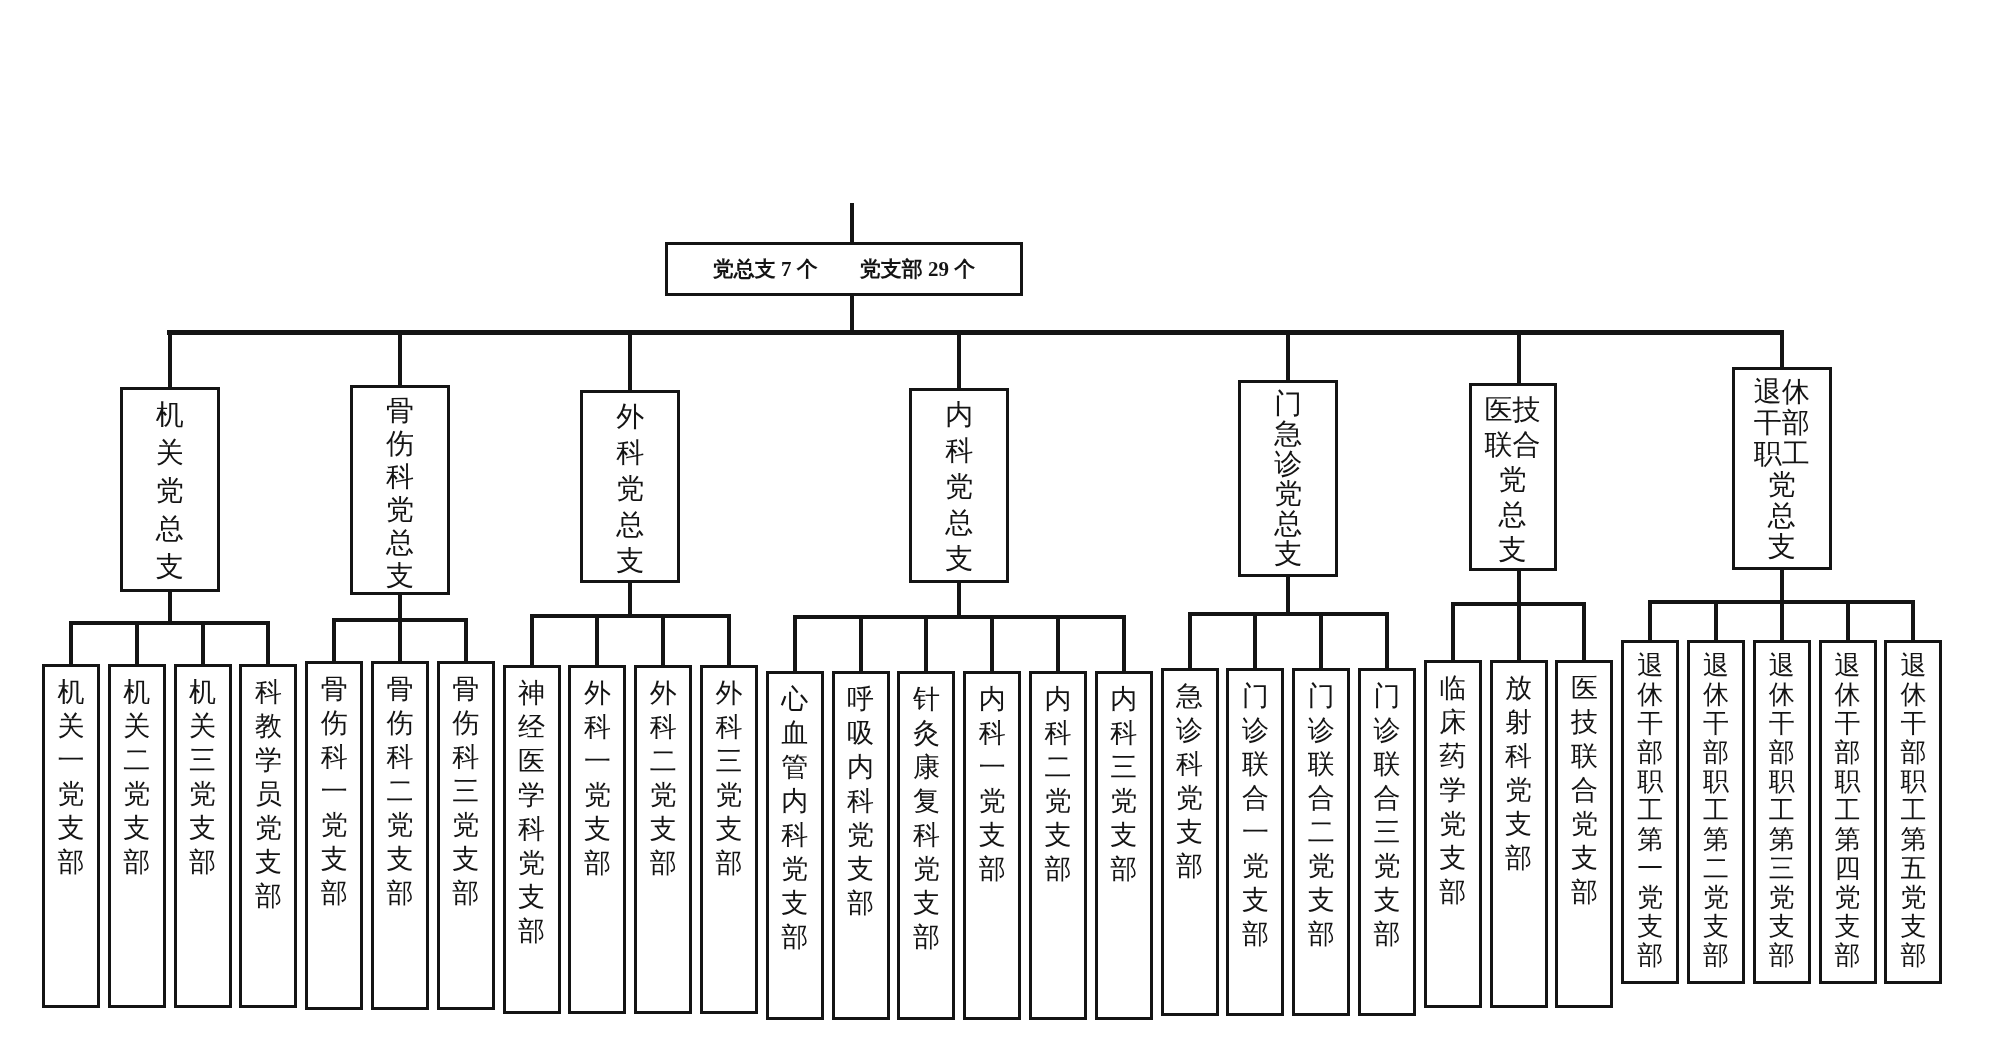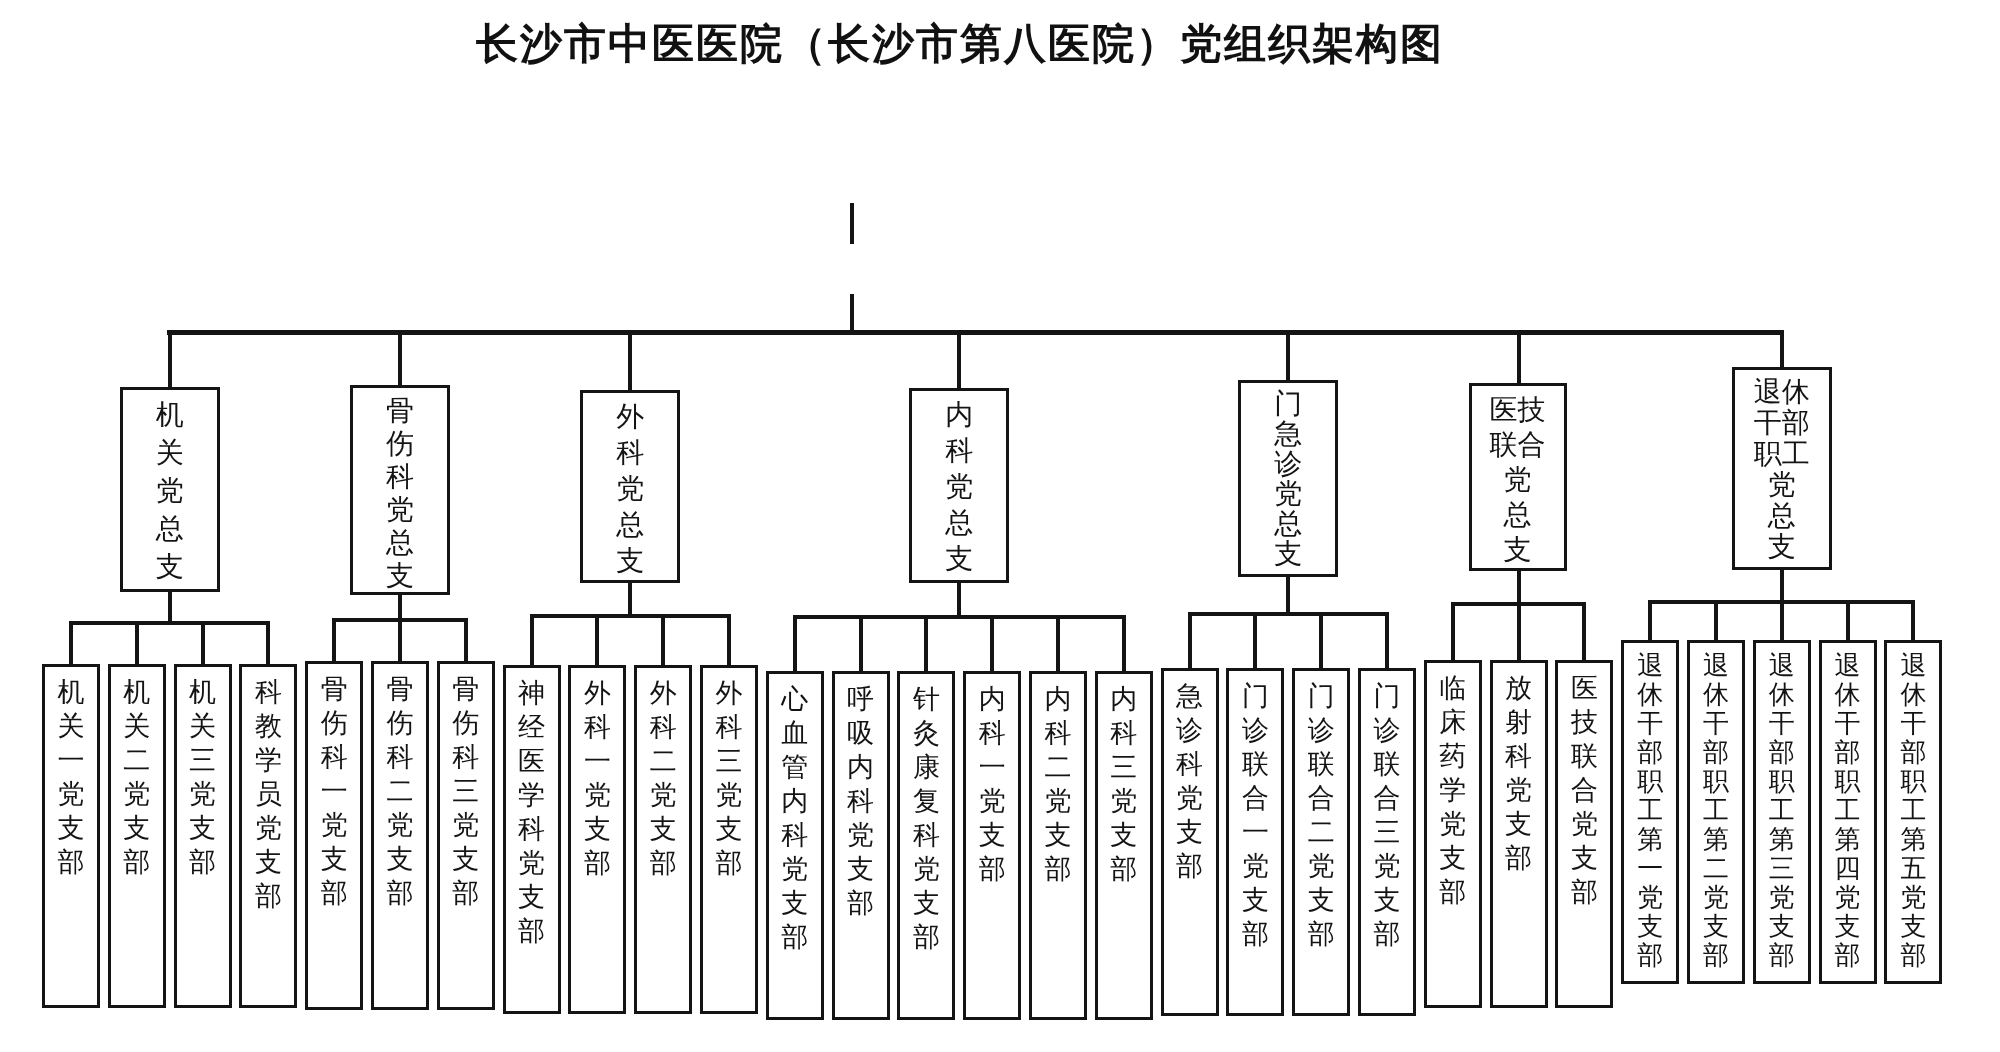--- a/index.html
+++ b/index.html
@@ -32,23 +32,27 @@
   .vcol{
     flex-direction:column;justify-content:flex-start;
   }
   .cline{position:absolute;background:#141414;z-index:1;}
   .tline{display:block;text-align:center;white-space:nowrap;}
 </style>
 </head>
 <body>
 
 <div id="canvas">
-  <div class="chart-title">长沙市中医医院（长沙市第八医院）党组织架构图</div>
 
 
+  <div class="obox" id="stats-box">
+    <span>党总支 7 个</span>
+      <span class="gap"></span>
+      <span>党支部 29 个</span>
+  </div>
 <div class="cline" style="position: absolute; left: 850px; top: 203px; width: 4px; height: 41px;"></div>
     <div class="cline" style="position: absolute; left: 850px; top: 294px; width: 4px; height: 41px;"></div>
     <div class="cline" style="position: absolute; left: 69px; top: 623px; width: 4px; height: 44px;"></div>
     <div class="obox vcol" style="position: absolute; left: 42px; top: 664px; width: 58px; height: 344px; padding-top: 8px;">
       <div class="tline" style="height: 34px; line-height: 34px; font-size: 27px;">机</div>
       <div class="tline" style="height: 34px; line-height: 34px; font-size: 27px;">关</div>
       <div class="tline" style="height: 34px; line-height: 34px; font-size: 27px;">一</div>
       <div class="tline" style="height: 34px; line-height: 34px; font-size: 27px;">党</div>
       <div class="tline" style="height: 34px; line-height: 34px; font-size: 27px;">支</div>
       <div class="tline" style="height: 34px; line-height: 34px; font-size: 27px;">部</div>
@@ -327,21 +331,21 @@
       <div class="tline" style="height: 34px; line-height: 34px; font-size: 27px;">技</div>
       <div class="tline" style="height: 34px; line-height: 34px; font-size: 27px;">联</div>
       <div class="tline" style="height: 34px; line-height: 34px; font-size: 27px;">合</div>
       <div class="tline" style="height: 34px; line-height: 34px; font-size: 27px;">党</div>
       <div class="tline" style="height: 34px; line-height: 34px; font-size: 27px;">支</div>
       <div class="tline" style="height: 34px; line-height: 34px; font-size: 27px;">部</div>
     </div>
     <div class="cline" style="position: absolute; left: 1450.8px; top: 602px; width: 135.6px; height: 4px;"></div>
     <div class="cline" style="position: absolute; left: 1516.6px; top: 332px; width: 4px; height: 54px;"></div>
     <div class="cline" style="position: absolute; left: 1516.6px; top: 568px; width: 4px; height: 38px;"></div>
-    <div class="obox vcol" style="position: absolute; left: 1468.6px; top: 383px; width: 98px; height: 188px; padding-top: 6px;">
+    <div class="obox vcol" style="position: absolute; left: 1468.6px; top: 383px; width: 88px; height: 188px; padding-top: 6px;">
       <div class="tline" style="height: 35px; line-height: 35px; font-size: 28px;">医技</div>
       <div class="tline" style="height: 35px; line-height: 35px; font-size: 28px;">联合</div>
       <div class="tline" style="height: 35px; line-height: 35px; font-size: 28px;">党</div>
       <div class="tline" style="height: 35px; line-height: 35px; font-size: 28px;">总</div>
       <div class="tline" style="height: 35px; line-height: 35px; font-size: 28px;">支</div>
     </div>
     <div class="cline" style="position: absolute; left: 1648.2px; top: 602px; width: 4px; height: 41px;"></div>
     <div class="obox vcol" style="position: absolute; left: 1621.2px; top: 640px; width: 58px; height: 344px; padding-top: 8px;">
       <div class="tline" style="height: 29px; line-height: 29px; font-size: 26px;">退</div>
       <div class="tline" style="height: 29px; line-height: 29px; font-size: 26px;">休</div>

